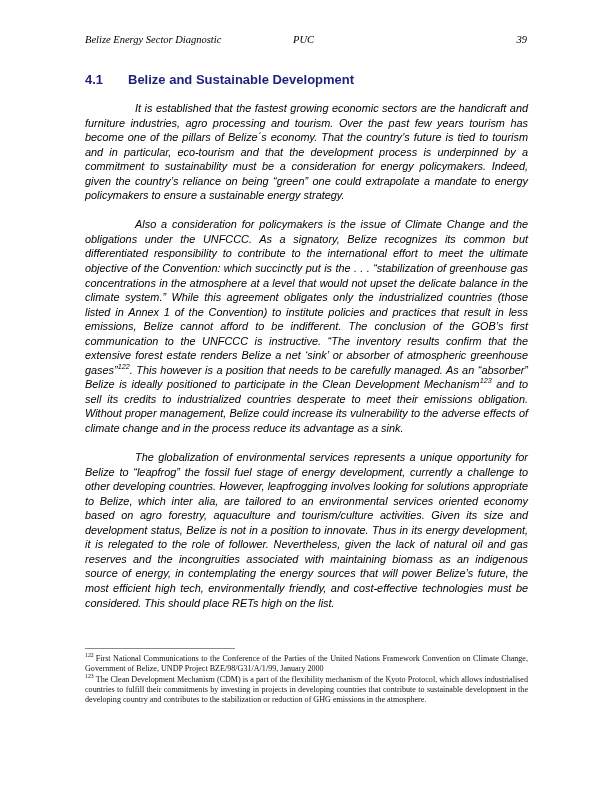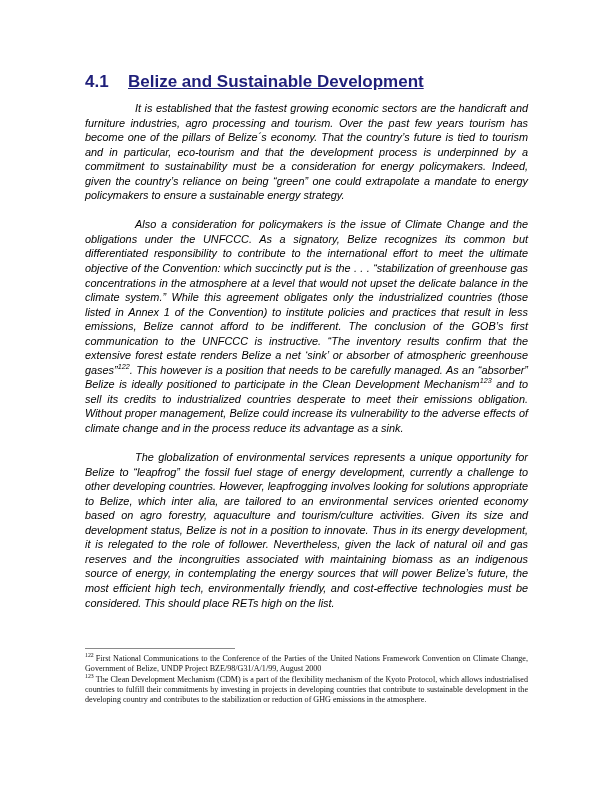--- a/index.html
+++ b/index.html
@@ -39,25 +39,24 @@
   .rh-left   { position: absolute; left: 0px;   top: 0; }
   .rh-center { position: absolute; left: 208px; top: 0; }
   .rh-right  { position: absolute; right: 0px;  top: 0; }
 
   
   .section-heading {
     position: absolute;
     left: 85px;
     top: 72px;
     width: 442px;
-    font-size: 17px;
+    font-size: 13px;
     font-weight: bold;
     color: #1f1f7a;
     white-space: nowrap;
-    text-decoration: underline;
   }
   .sh-num   { display: inline-block; width: 43px; }
   .sh-title { display: inline; }
 
   
   .body-block {
     position: absolute;
     left: 85px;
     top: 101px;
     width: 443px;
@@ -107,36 +106,41 @@
     vertical-align: super;
     line-height: 0;
     margin-right: 2px;
   }
 </style>
 </head>
 <body>
 
 <div class="page">
 
+  <div class="running-header">
+    <span class="rh-left">Belize Energy Sector Diagnostic</span>
+    <span class="rh-center">PUC</span>
+    <span class="rh-right">39</span>
+  </div>
 
   <div class="section-heading">
     <span class="sh-num">4.1</span><span class="sh-title">Belize and Sustainable Development</span>
   </div>
 
   <div class="body-block">
 
     <p class="para">It is established that the fastest growing economic sectors are the handicraft and furniture industries, agro processing and tourism.   Over the past few years tourism has become one of the pillars of Belize´s economy. That the country’s future is tied to tourism and in particular, eco-tourism and that the development process is underpinned by a commitment to sustainability must be a consideration for energy policymakers. Indeed, given the country’s reliance on being “green” one could extrapolate a mandate to energy policymakers to ensure a sustainable energy strategy.</p>
 
     <p class="para"><span>Also a consideration for policymakers is the issue of Climate Change and the obligations under the UNFCCC. As a signatory, Belize recognizes its common but differentiated responsibility to contribute to the international effort to meet the ultimate objective of the Convention: which succinctly put is the . . . “stabilization of greenhouse gas concentrations in the atmosphere at a level that would not upset the delicate balance in the climate system.”  While this agreement obligates only the industrialized countries (those listed in Annex 1 of the Convention) to institute policies and practices that result in less emissions, Belize cannot afford to be indifferent. The conclusion of the GOB’s first communication to the UNFCCC is instructive. “The inventory results confirm that the extensive forest estate renders Belize a net ‘sink’ or absorber of atmospheric greenhouse gases”</span><span class="fn-ref">122</span><span>.  This however is a position that needs to be carefully managed. As an “absorber” Belize is ideally positioned to participate in the Clean Development Mechanism</span><span class="fn-ref">123</span><span> and to sell its credits to industrialized countries desperate to meet their emissions obligation.   Without proper management, Belize could increase its vulnerability to the adverse effects of climate change and in the process reduce its advantage as a sink.</span></p>
 
     <p class="para">The globalization of environmental services represents a unique opportunity for Belize to “leapfrog” the fossil fuel stage of energy development, currently a challenge to other developing countries.   However, leapfrogging involves looking for solutions appropriate to Belize, which inter alia, are tailored to an environmental services oriented economy based on agro forestry, aquaculture and tourism/culture activities. Given its size and development status, Belize is not in a position to innovate. Thus in its energy development, it is relegated to the role of follower.   Nevertheless, given the lack of natural oil and gas reserves and the incongruities associated with maintaining biomass as an indigenous source of energy, in contemplating the energy sources that will power Belize’s future, the most efficient high tech, environmentally friendly, and cost-effective technologies must be considered. This should place RETs high on the list.</p>
 
   </div>
 
   <div class="footnote-area">
     <div class="footnote-rule"></div>
 
-    <p class="footnote"><span class="fn-marker">122</span><span>First National Communications to the Conference of the Parties of the United Nations Framework Convention on Climate Change, Government of Belize, UNDP Project BZE/98/G31/A/1/99, August 2000</span></p>
+    <p class="footnote"><span class="fn-marker">122</span><span>First National Communications to the Conference of the Parties of the United Nations Framework Convention on Climate Change, Government of Belize, UNDP Project BZE/98/G31/A/1/99, January 2000</span></p>
 
     <p class="footnote"><span class="fn-marker">123</span><span>The Clean Development Mechanism (CDM) is a part of the flexibility mechanism of the Kyoto Protocol, which allows industrialised countries to fulfill their commitments by investing in projects in developing countries that contribute to sustainable development in the developing country and contributes to the stabilization or reduction of GHG emissions in the atmosphere.</span></p>
   </div>
 
 </div>
 
 </body></html>

